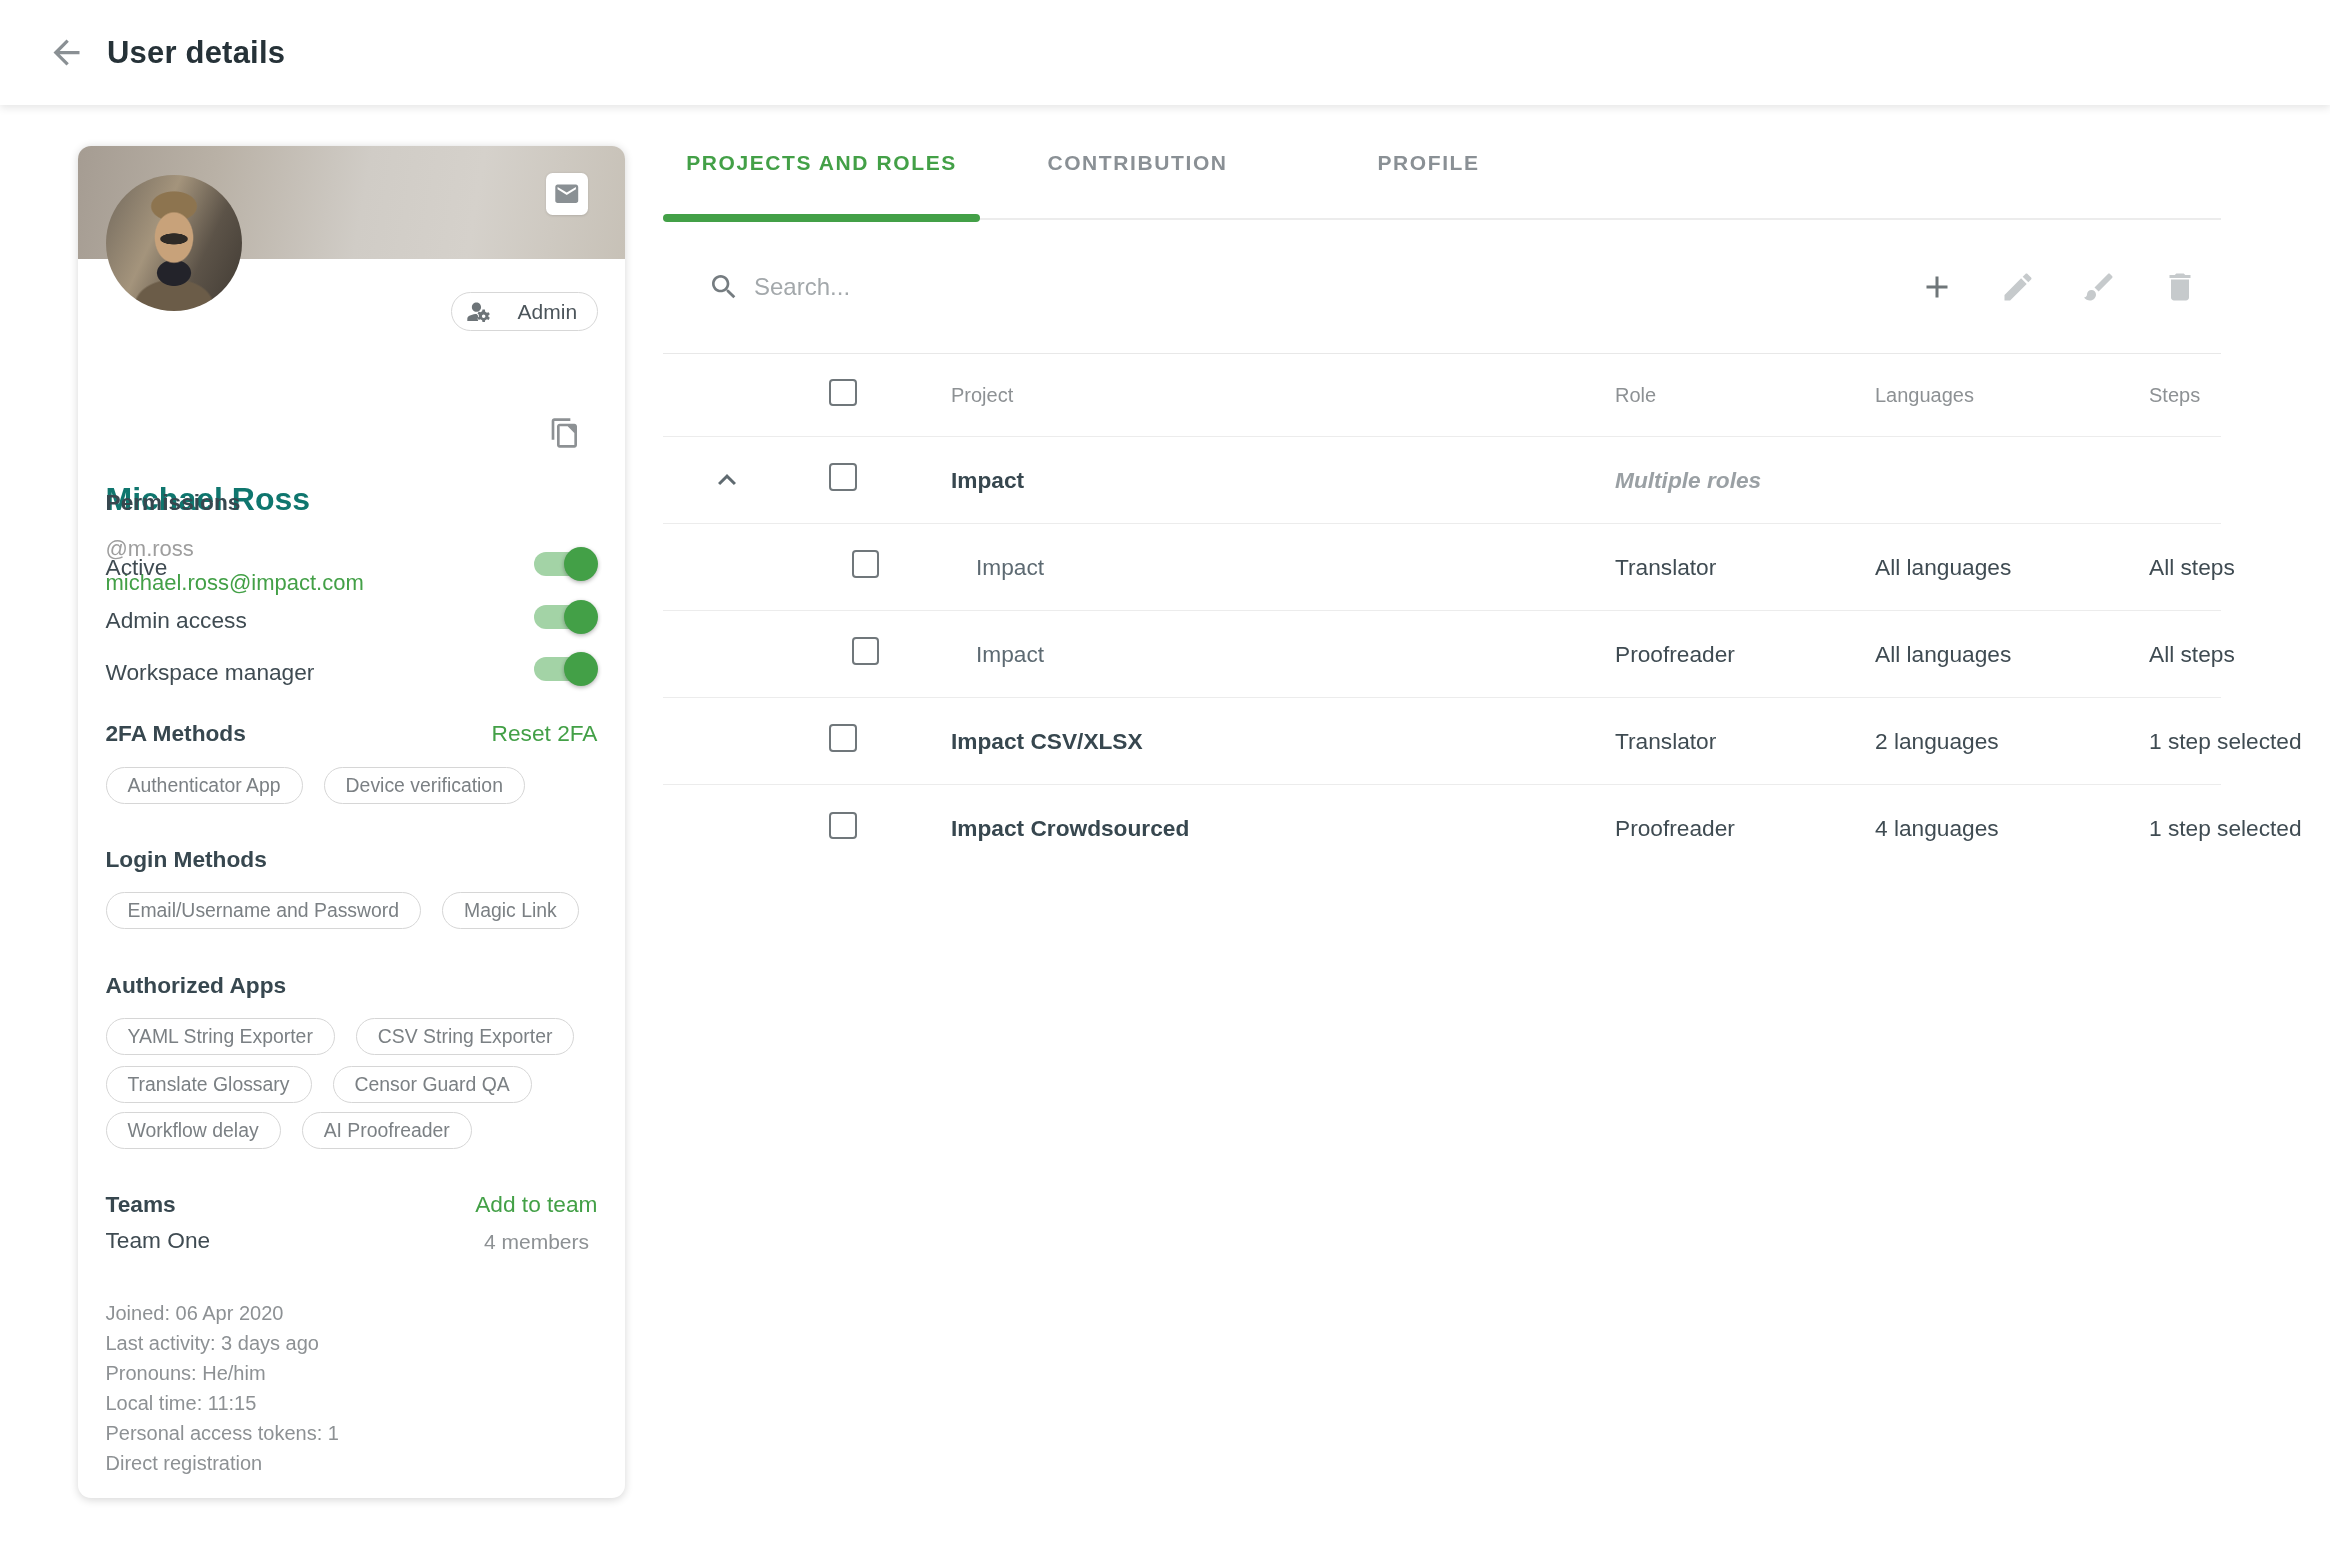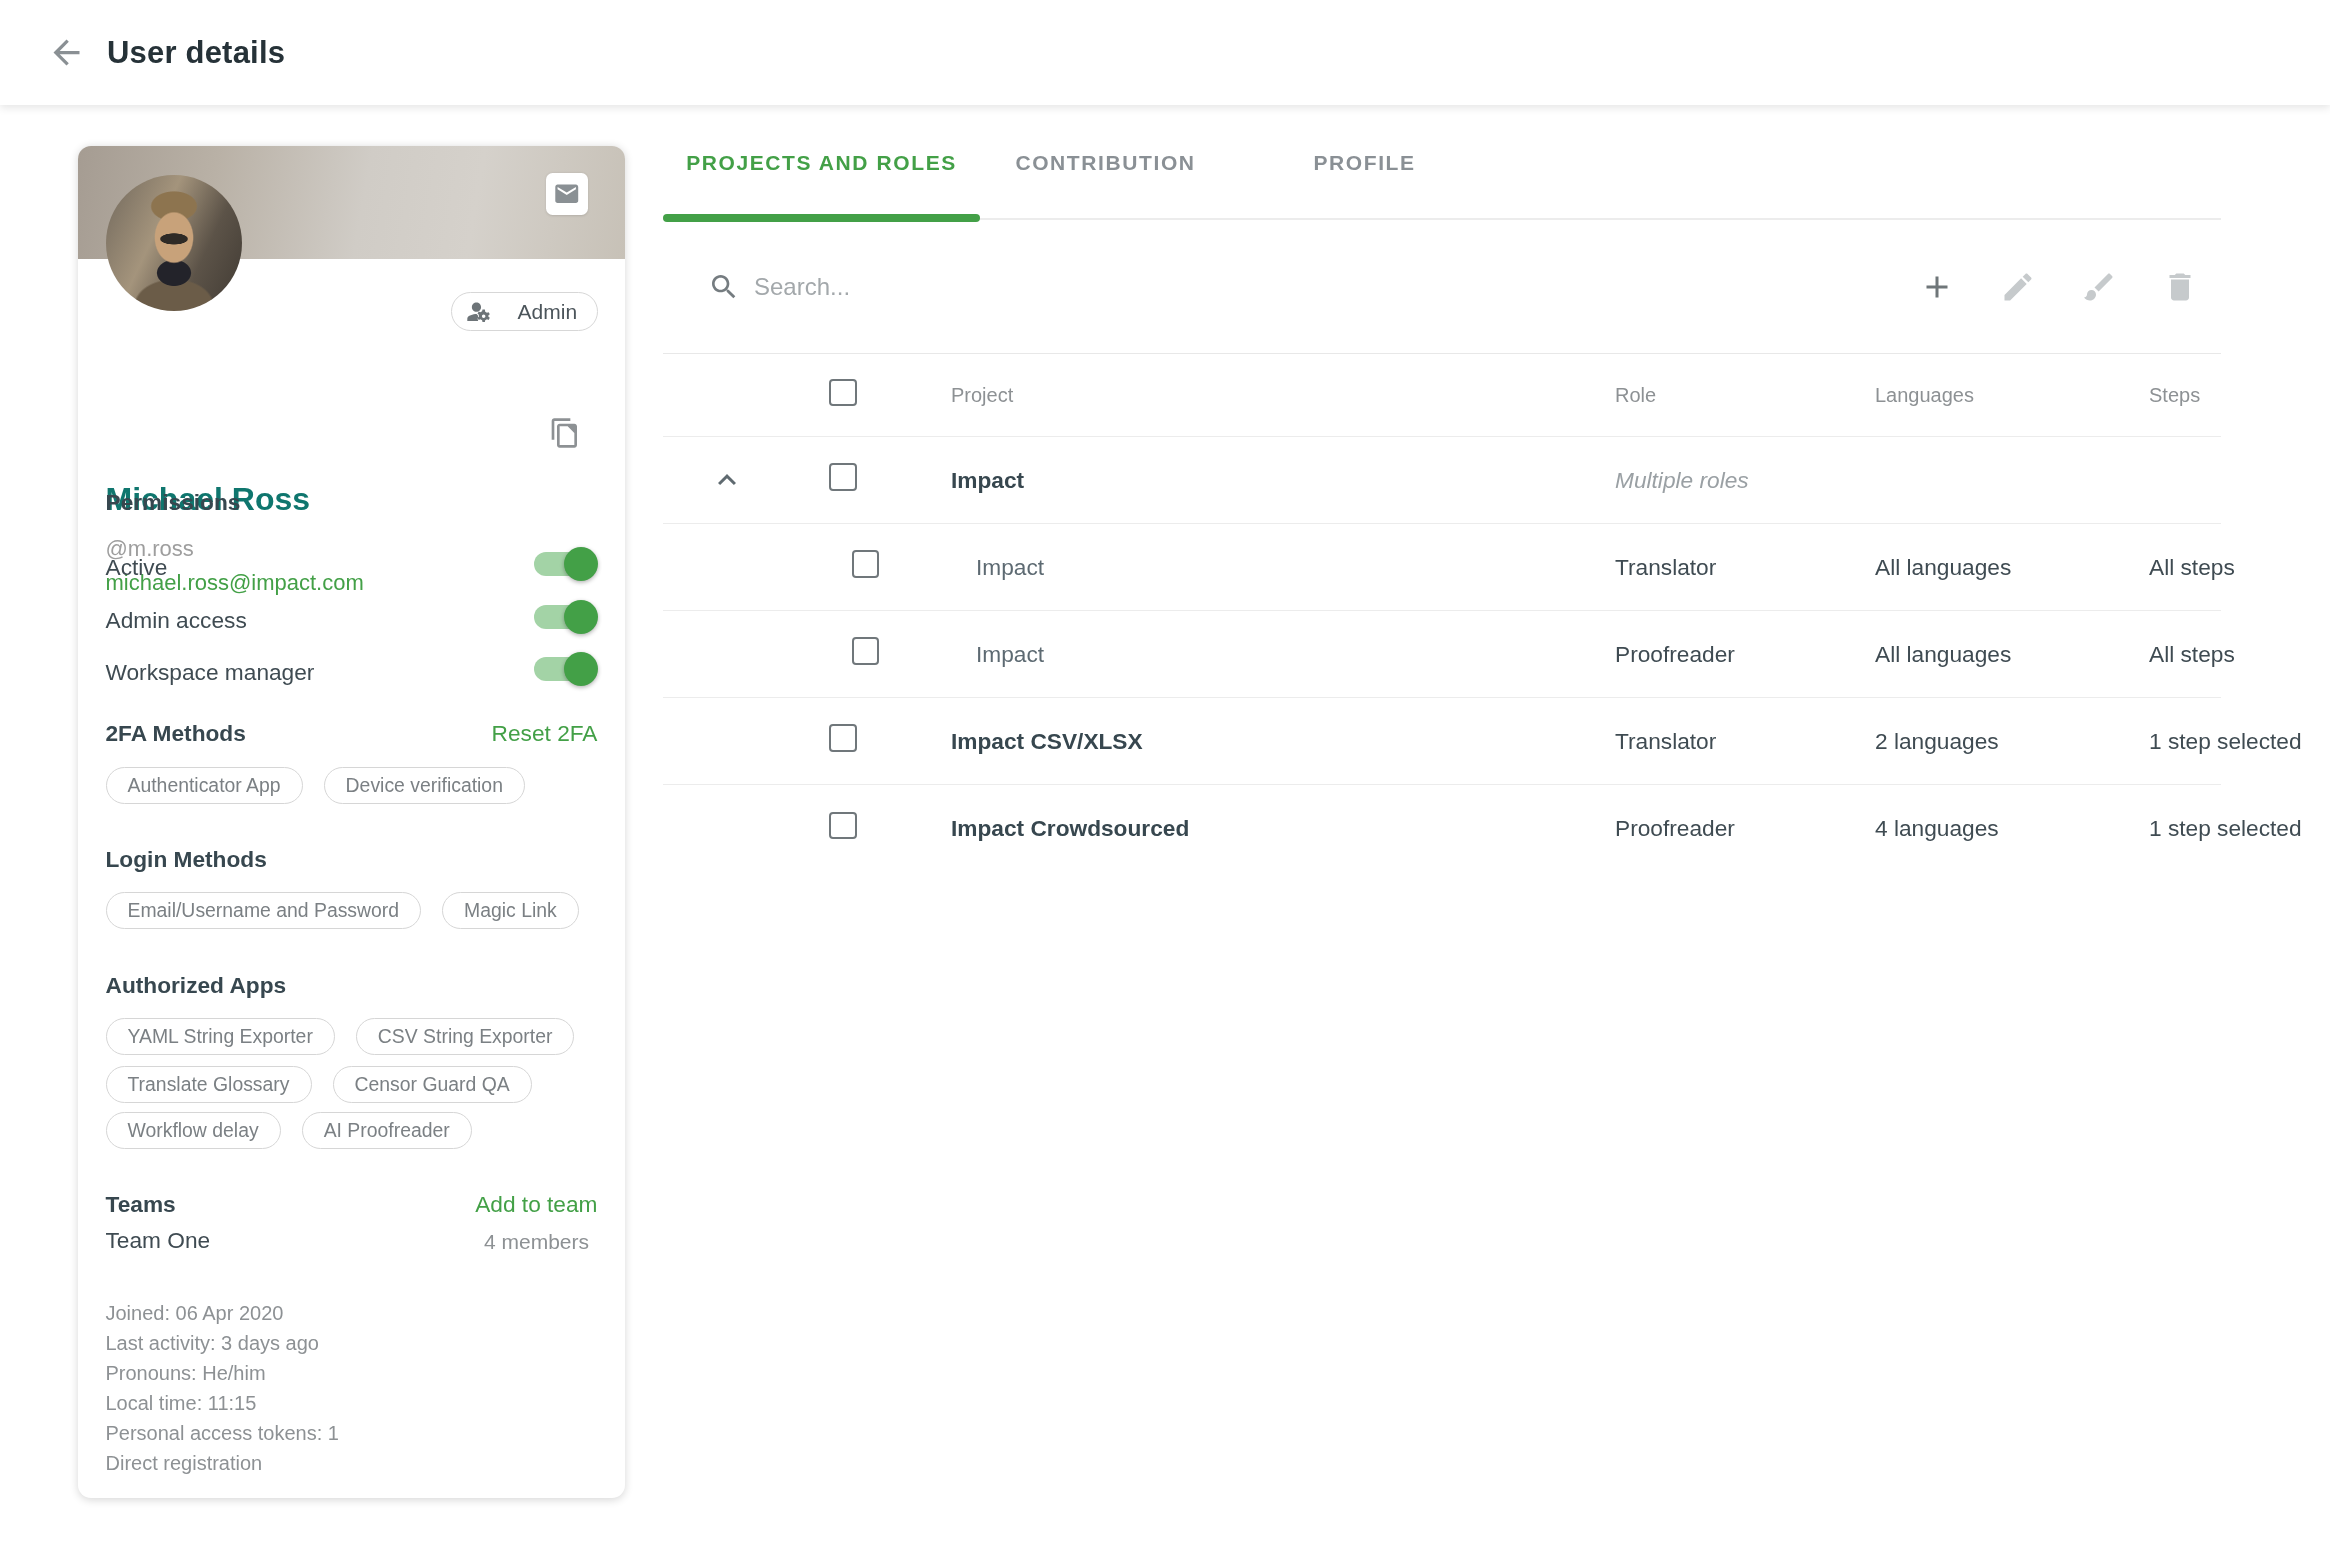--- a/index.html
+++ b/index.html
@@ -55,21 +55,21 @@
   .chip { height:37px; padding:0 21px; border:1.6px solid #d6d6d6; border-radius:18.6px; background:#fff;
           display:inline-flex; align-items:center; font-size:19.4px; color:#7b8084; white-space:nowrap; }
 
   .team-name { position:absolute; left:27.5px; font-size:22.7px; color:#3f4b52; }
   .team-meta { position:absolute; right:36px; font-size:21px; color:#8d9194; }
   .info { position:absolute; left:27.5px; top:1152px; }
   .info div { font-size:20px; color:#8d9194; line-height:30px; }
 
   
   .panel { position:absolute; left:663px; top:105px; width:1558px; height:1456px; }
-  .tabbar { position:relative; height:115px; display:flex; align-items:center; }
+  .tabbar { position:relative; height:115px; display:flex; align-items:center;gap:32px; }
   .tabbar .baseline { position:absolute; left:0; bottom:0; width:100%; height:2.4px; background:#ececec; }
   .tab { height:100%; display:flex; align-items:center; justify-content:center; font-size:21px;
          font-weight:700; letter-spacing:1.6px; color:#8a9095; cursor:pointer; }
   .tab.t0 { width:317px; color:#43a047; }
   .tab.t1 { width:251px; }
   .tab.t2 { width:267px; }
   .tabbar .indicator { position:absolute; left:0; bottom:-2.4px; width:317px; height:8px;
                        border-radius:4px; background:#43a047; }
 
   .searchrow { position:relative; height:134px; display:flex; align-items:center;
@@ -87,21 +87,21 @@
                   align-items:center; border-bottom:1.6px solid #ececec;gap:39px; }
   .thead { height:83px; font-size:20px; color:#8d9194; }
   .trow  { height:87px; font-size:22.7px; color:#3f4b52; }
   .trow.last { border-bottom:none; }
   .checkbox { width:27.5px; height:27.5px; border:2.4px solid #70777b; border-radius:4px; background:#fff;
               display:inline-block; cursor:pointer; }
   .c-exp { display:flex; justify-content:center; }
   .expander { width:36px; height:36px; color:#5f6a70; cursor:pointer; }
   .proj-bold { font-weight:700; color:#37474f; }
   .proj-sub  { color:#5d6a72; }
-  .role-multi { font-style:italic; color:#9aa0a4; }
+  .role-multi { font-style:italic; color:#9aa0a4;font-weight:bold; }
   .sub .c-check { padding-left:22.7px; }
   .sub .c-project { padding-left:25px; }
   .kebab { display:inline-flex; flex-direction:column; gap:4.9px; padding:6.5px; cursor:pointer; margin-left:29px; }
   .kebab i { width:7.3px; height:7.3px; border-radius:50%; background:#70777b; display:block; }
 </style>
 </head>
 <body>
 
 <div class="appbar">
   <svg class="back" viewBox="0 0 24 24" fill="currentColor">

